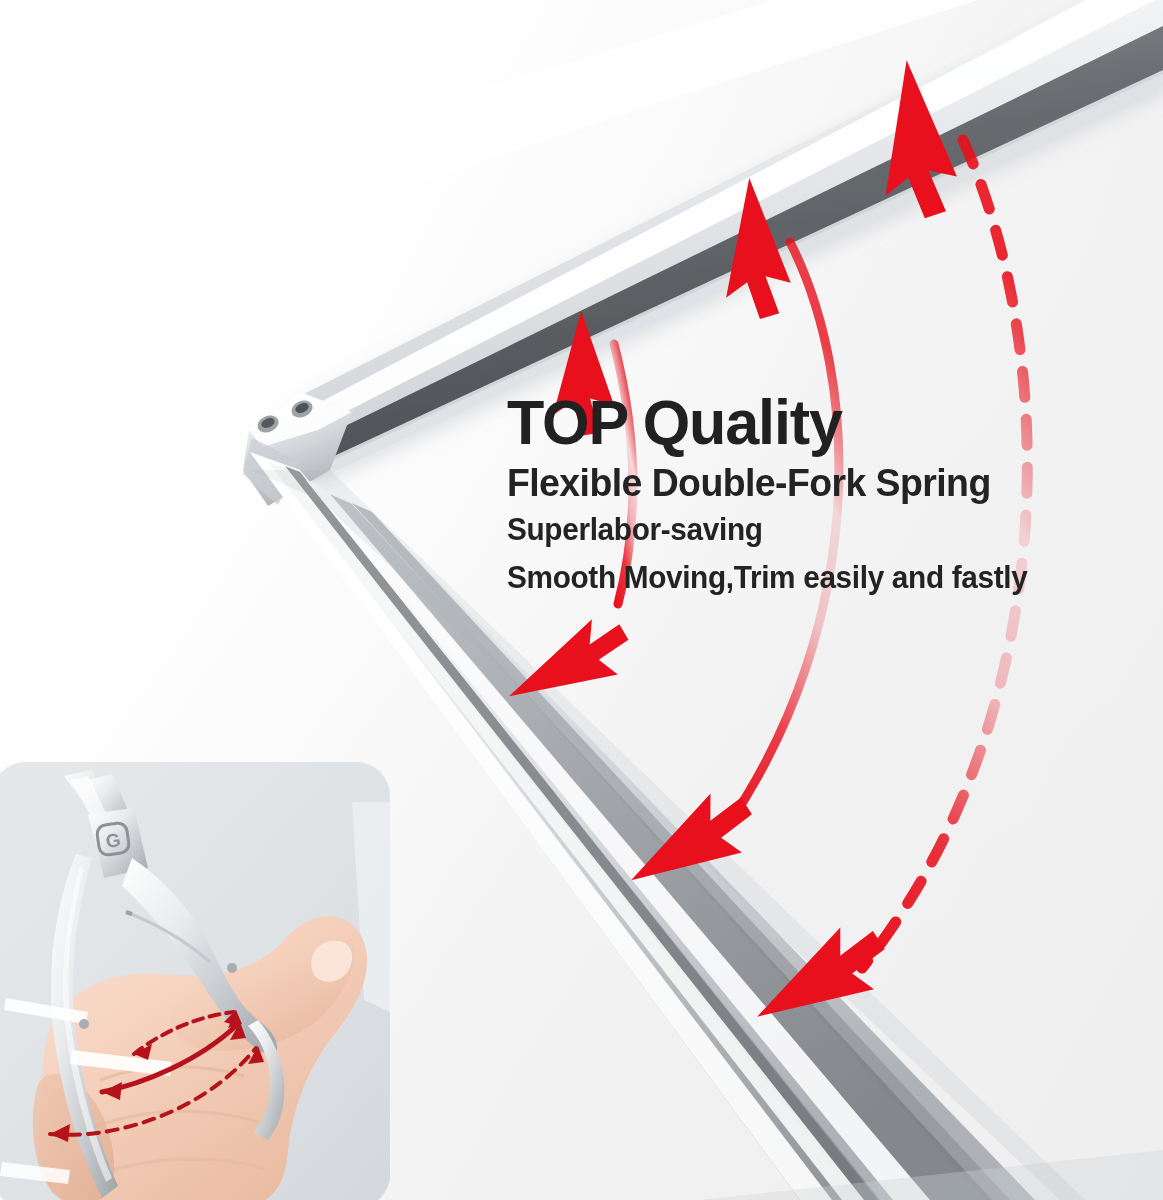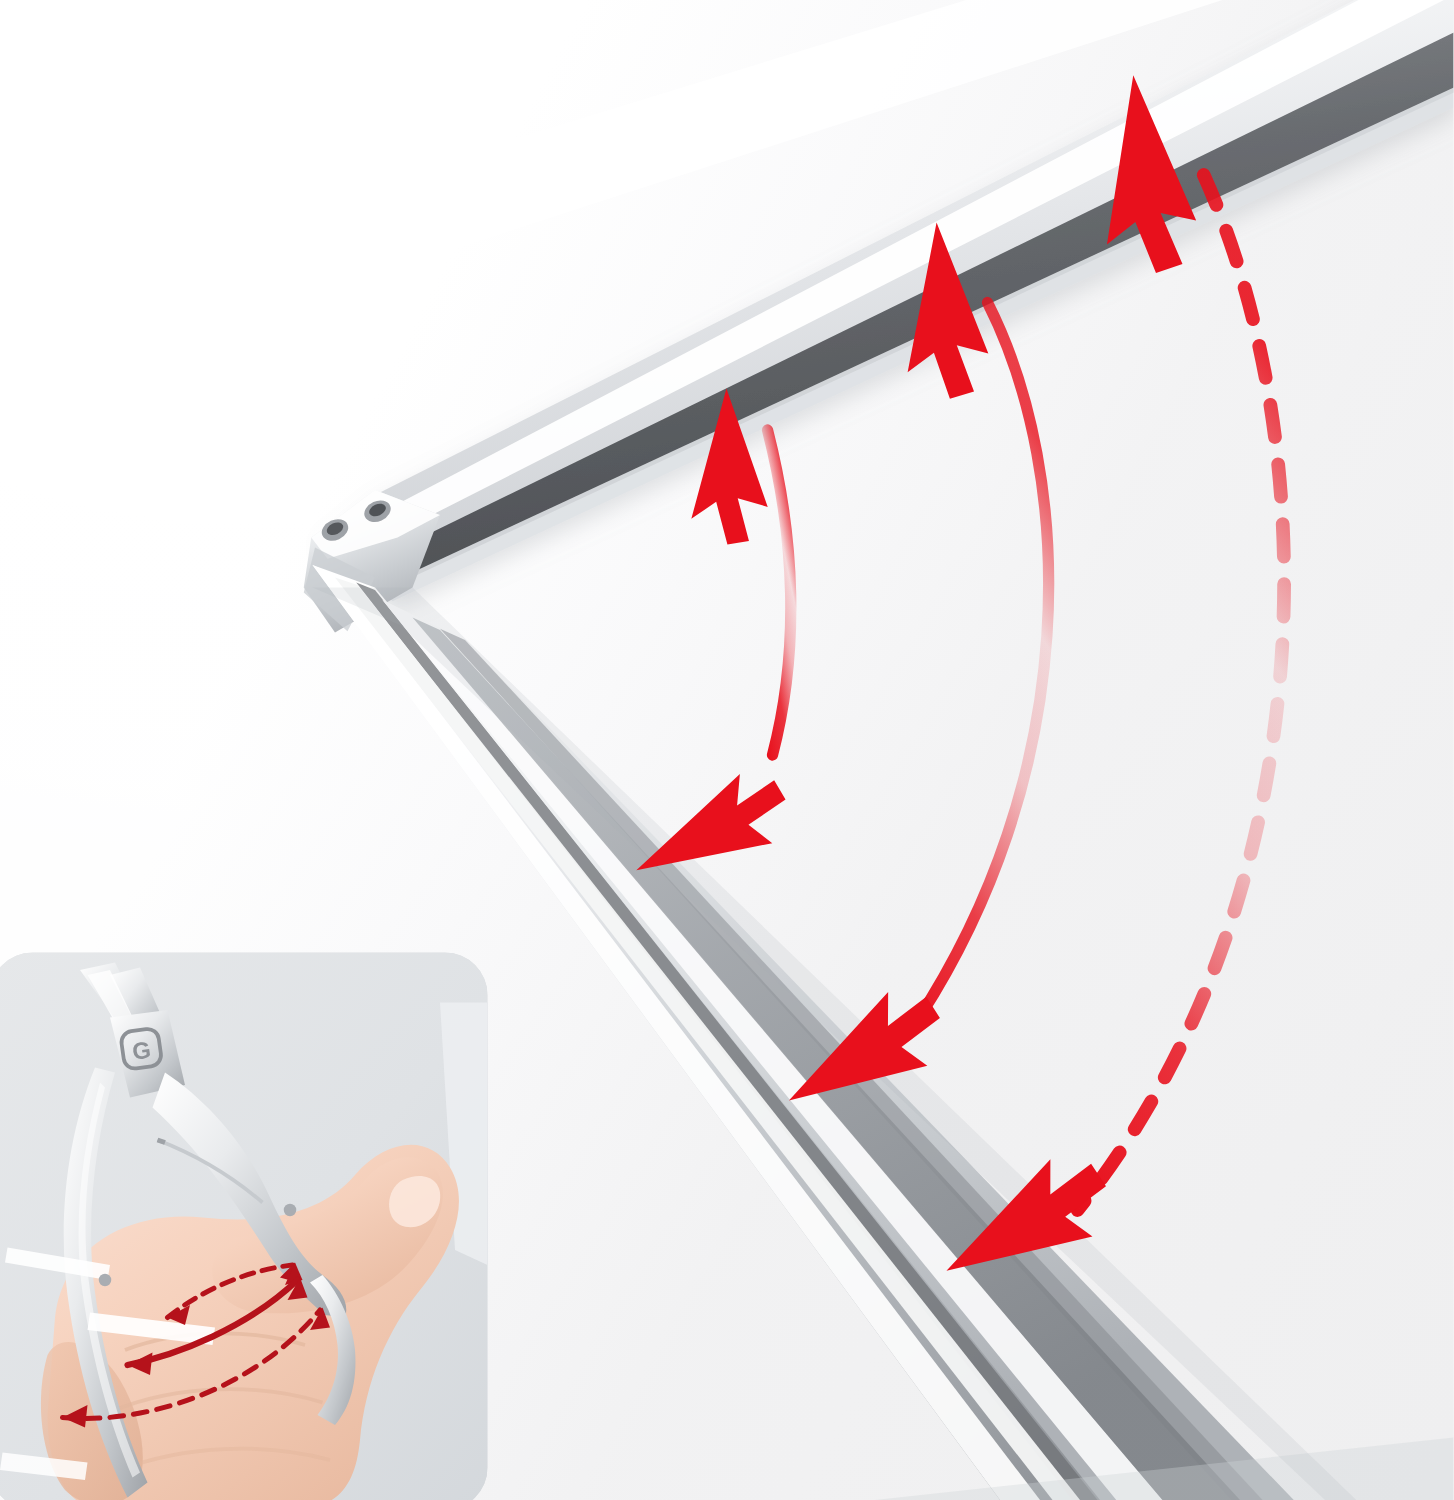--- a/index.html
+++ b/index.html
@@ -225,20 +225,26 @@
       <path d="M963,140 C1062,360 1060,720 862,968" fill="none" stroke="url(#fadeOuter)" stroke-width="11" stroke-linecap="round" stroke-dasharray="26 22"></path>
       <g>
         <path d="M896,64 L962,172 L933,170 L956,208 L936,218 L914,180 L894,201 Z" fill="#e8101c" transform="rotate(8 928 138)"></path>
       </g>
       <g>
         <path d="M752,1010 L844,930 L841,958 L876,937 L886,956 L851,977 L871,995 Z" fill="#e8101c" transform="rotate(-6 818 964)"></path>
       </g>
     </g>
   </svg>
 
+  <div class="copy">
+    <p class="headline">TOP Quality</p>
+    <p class="subhead">Flexible Double-Fork Spring</p>
+    <p class="bullet">Superlabor-saving</p>
+    <p class="bullet">Smooth Moving,Trim easily and fastly</p>
+  </div>
 
   <div class="inset">
     <svg viewBox="0 0 398 446" width="398" height="446" xmlns="http://www.w3.org/2000/svg">
       <defs>
         <linearGradient id="insetBg" x1="0" y1="0" x2="1" y2="1">
           <stop offset="0%" stop-color="#e6e8ea"></stop>
           <stop offset="55%" stop-color="#dfe2e5"></stop>
           <stop offset="100%" stop-color="#d4d8dc"></stop>
         </linearGradient>
         <linearGradient id="skin" x1="0" y1="0" x2="0.8" y2="1">

